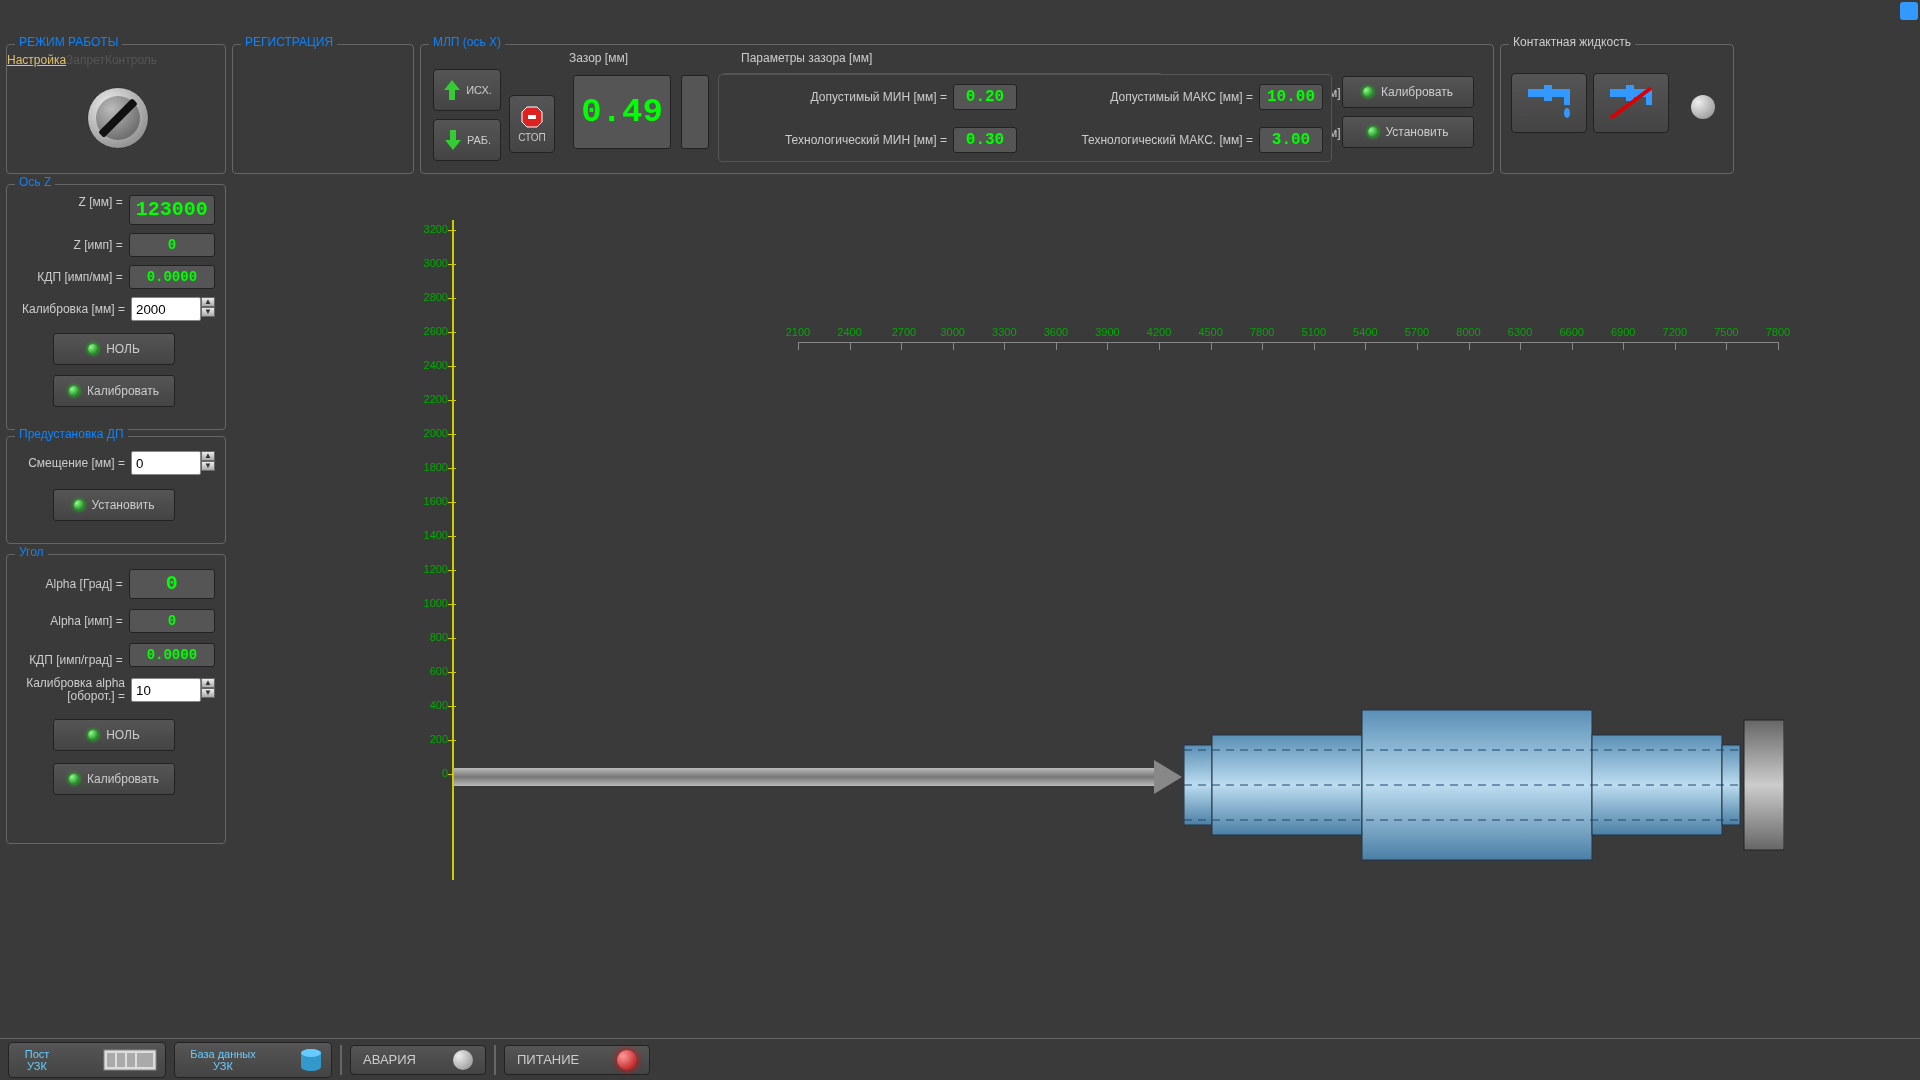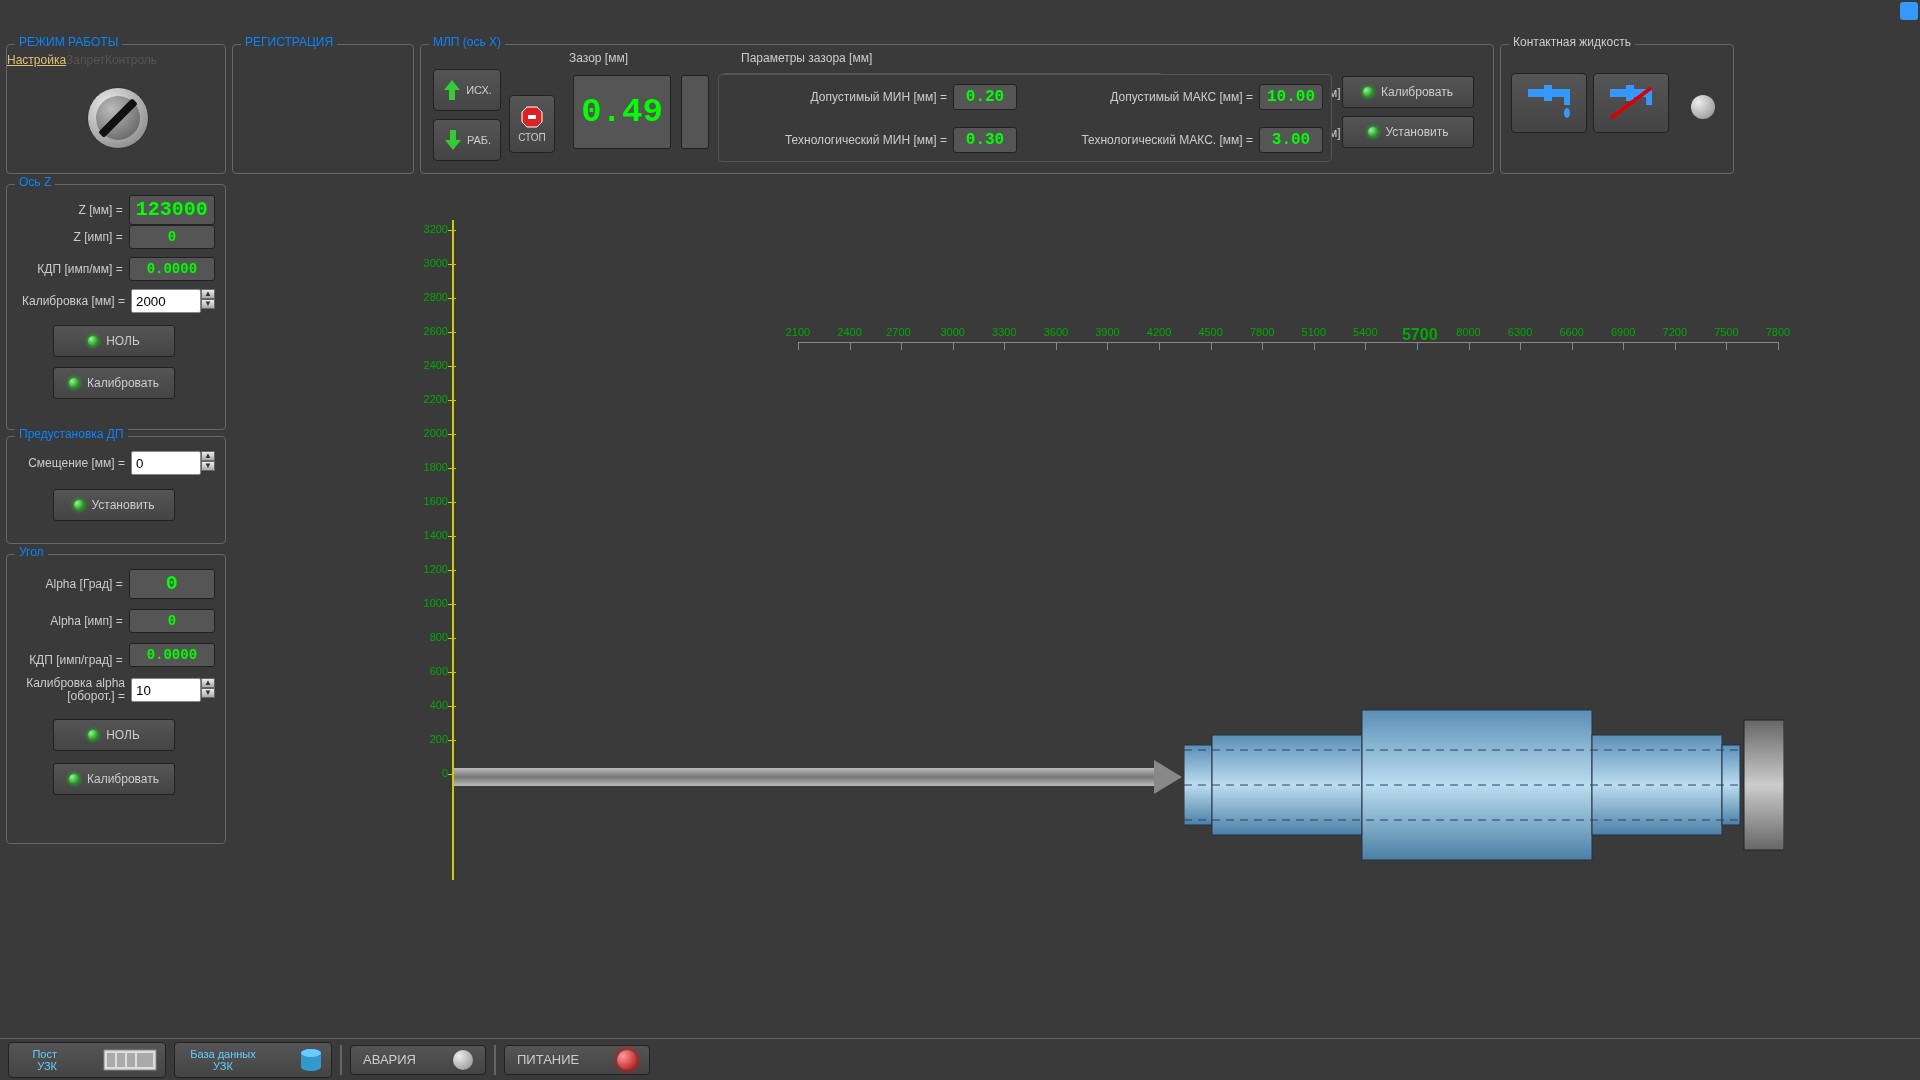--- a/index.html
+++ b/index.html
@@ -153,21 +153,21 @@
         <rect x="40" y="12" width="6" height="10" fill="#39f"></rect>
       <line x1="5" y1="35" x2="45" y2="5" stroke="#d00" stroke-width="4"></line>
     </svg>
   </div>
   <div class="lamp grey" style="position:absolute;right:18px;top:50px;width:24px;height:24px"></div>
 </div>
 
 <div class="fieldset" style="left:6px;top:184px;width:218px;height:244px">
   <span class="legend">Ось Z</span>
   <div style="padding:10px 10px 0 6px">
-    <div style="display:flex;align-items:center;gap:6px;">
+    <div style="display:flex;gap:6px;margin-bottom:8px">
         <span class="lbl" style="width:112px">Z [мм] =</span>
         <div class="val-display" style="width:86px;height:28px;font-size:20px;line-height:28px">123000</div>
       </div>
     <div style="display:flex;align-items:center;gap:6px;margin-bottom:8px">
         <span class="lbl" style="width:112px">Z [имп] =</span>
         <div class="val-display" style="width:86px;height:22px;font-size:14px;line-height:22px">0</div>
       </div>
     <div style="display:flex;align-items:center;gap:6px;margin-bottom:8px">
         <span class="lbl" style="width:112px">КДП [имп/мм] =</span>
         <div class="val-display" style="width:86px;height:22px;font-size:14px;line-height:22px">0.0000</div>
@@ -289,41 +289,41 @@
       <div style="position: absolute; left: 18px; top: 3px; width: 32px; text-align: right; color: rgb(0, 170, 0); font-size: 11px;">3200</div>
       <div style="position: absolute; left: 50px; top: 10px; width: 8px; height: 1px; background: rgb(204, 204, 0);"></div>
     </div>
 
   <div style="position:absolute;left:400px;top:122px;width:980px;height:1px;background:#888"></div>
   <div id="xticks">
       <div style="position: absolute; left: 385px; top: 106px; width: 30px; text-align: center; color: rgb(0, 170, 0); font-size: 11px;">2100</div>
       <div style="position: absolute; left: 400px; top: 122px; width: 1px; height: 8px; background: rgb(136, 136, 136);"></div>
       <div style="position: absolute; left: 436.579px; top: 106px; width: 30px; text-align: center; color: rgb(0, 170, 0); font-size: 11px;">2400</div>
       <div style="position: absolute; left: 451.579px; top: 122px; width: 1px; height: 8px; background: rgb(136, 136, 136);"></div>
-      <div style="position: absolute; left: 488.158px; top: 106px; width: 30px; text-align: left; color: rgb(0, 170, 0); font-size: 11px;">2700</div>
+      <div style="position: absolute; left: 488.158px; top: 106px; width: 30px; text-align: right; color: rgb(0, 170, 0); font-size: 11px;">2700</div>
       <div style="position: absolute; left: 503.158px; top: 122px; width: 1px; height: 8px; background: rgb(136, 136, 136);"></div>
       <div style="position: absolute; left: 539.737px; top: 106px; width: 30px; text-align: center; color: rgb(0, 170, 0); font-size: 11px;">3000</div>
       <div style="position: absolute; left: 554.737px; top: 122px; width: 1px; height: 8px; background: rgb(136, 136, 136);"></div>
       <div style="position: absolute; left: 591.316px; top: 106px; width: 30px; text-align: center; color: rgb(0, 170, 0); font-size: 11px;">3300</div>
       <div style="position: absolute; left: 606.316px; top: 122px; width: 1px; height: 8px; background: rgb(136, 136, 136);"></div>
       <div style="position: absolute; left: 642.895px; top: 106px; width: 30px; text-align: center; color: rgb(0, 170, 0); font-size: 11px;">3600</div>
       <div style="position: absolute; left: 657.895px; top: 122px; width: 1px; height: 8px; background: rgb(136, 136, 136);"></div>
       <div style="position: absolute; left: 694.474px; top: 106px; width: 30px; text-align: center; color: rgb(0, 170, 0); font-size: 11px;">3900</div>
       <div style="position: absolute; left: 709.474px; top: 122px; width: 1px; height: 8px; background: rgb(136, 136, 136);"></div>
       <div style="position: absolute; left: 746.053px; top: 106px; width: 30px; text-align: center; color: rgb(0, 170, 0); font-size: 11px;">4200</div>
       <div style="position: absolute; left: 761.053px; top: 122px; width: 1px; height: 8px; background: rgb(136, 136, 136);"></div>
       <div style="position: absolute; left: 797.632px; top: 106px; width: 30px; text-align: center; color: rgb(0, 170, 0); font-size: 11px;">4500</div>
       <div style="position: absolute; left: 812.632px; top: 122px; width: 1px; height: 8px; background: rgb(136, 136, 136);"></div>
       <div style="position: absolute; left: 849.211px; top: 106px; width: 30px; text-align: center; color: rgb(0, 170, 0); font-size: 11px;">7800</div>
       <div style="position: absolute; left: 864.211px; top: 122px; width: 1px; height: 8px; background: rgb(136, 136, 136);"></div>
       <div style="position: absolute; left: 900.789px; top: 106px; width: 30px; text-align: center; color: rgb(0, 170, 0); font-size: 11px;">5100</div>
       <div style="position: absolute; left: 915.789px; top: 122px; width: 1px; height: 8px; background: rgb(136, 136, 136);"></div>
       <div style="position: absolute; left: 952.368px; top: 106px; width: 30px; text-align: center; color: rgb(0, 170, 0); font-size: 11px;">5400</div>
       <div style="position: absolute; left: 967.368px; top: 122px; width: 1px; height: 8px; background: rgb(136, 136, 136);"></div>
-      <div style="position: absolute; left: 1003.95px; top: 106px; width: 30px; color: rgb(0, 170, 0); font-size: 16px; font-weight: bold;">5700</div>
+      <div style="position: absolute; left: 1003.95px; top: 106px; width: 30px; text-align: center; color: rgb(0, 170, 0); font-size: 11px;">5700</div>
       <div style="position: absolute; left: 1018.95px; top: 122px; width: 1px; height: 8px; background: rgb(136, 136, 136);"></div>
       <div style="position: absolute; left: 1055.53px; top: 106px; width: 30px; text-align: center; color: rgb(0, 170, 0); font-size: 11px;">8000</div>
       <div style="position: absolute; left: 1070.53px; top: 122px; width: 1px; height: 8px; background: rgb(136, 136, 136);"></div>
       <div style="position: absolute; left: 1107.11px; top: 106px; width: 30px; text-align: center; color: rgb(0, 170, 0); font-size: 11px;">6300</div>
       <div style="position: absolute; left: 1122.11px; top: 122px; width: 1px; height: 8px; background: rgb(136, 136, 136);"></div>
       <div style="position: absolute; left: 1158.68px; top: 106px; width: 30px; text-align: center; color: rgb(0, 170, 0); font-size: 11px;">6600</div>
       <div style="position: absolute; left: 1173.68px; top: 122px; width: 1px; height: 8px; background: rgb(136, 136, 136);"></div>
       <div style="position: absolute; left: 1210.26px; top: 106px; width: 30px; text-align: center; color: rgb(0, 170, 0); font-size: 11px;">6900</div>
       <div style="position: absolute; left: 1225.26px; top: 122px; width: 1px; height: 8px; background: rgb(136, 136, 136);"></div>
       <div style="position: absolute; left: 1261.84px; top: 106px; width: 30px; text-align: center; color: rgb(0, 170, 0); font-size: 11px;">7200</div>
@@ -358,21 +358,21 @@
     <rect x="538" y="55" width="18" height="80" fill="url(#cg)" stroke="#234"></rect>
     <rect x="560" y="30" width="40" height="130" fill="url(#gg)" stroke="#222"></rect>
     <line x1="0" y1="95" x2="560" y2="95" stroke="#246" stroke-dasharray="8 6"></line>
     <line x1="0" y1="60" x2="560" y2="60" stroke="#246" stroke-dasharray="8 6"></line>
     <line x1="0" y1="130" x2="560" y2="130" stroke="#246" stroke-dasharray="8 6"></line>
   </svg>
 </div>
 
 <div style="position:absolute;left:0;bottom:0;width:1920px;height:42px;border-top:1px solid #666;display:flex;align-items:center;gap:8px;padding:0 8px;box-sizing:border-box">
   <div class="icon-btn" style="width:140px;height:34px;flex-direction:row;justify-content:space-between;padding:0 8px">
-    <span style="color:#6cf;font-size:11px;width:40px;text-align:right;line-height:12px">Пост УЗК</span>
+    <span style="color:#6cf;font-size:11px;width:40px;text-align:center;line-height:12px">Пост УЗК</span>
     <svg width="54" height="26" viewBox="0 0 54 26">
         <rect x="1" y="3" width="52" height="20" fill="#ddd" stroke="#888"></rect>
         <rect x="4" y="6" width="8" height="14" fill="#aaa"></rect>
         <rect x="14" y="6" width="8" height="14" fill="#aaa"></rect>
         <rect x="24" y="6" width="8" height="14" fill="#aaa"></rect>
         <rect x="34" y="6" width="16" height="14" fill="#aaa"></rect>
       </svg>
   </div>
   <div class="icon-btn" style="width:140px;height:34px;flex-direction:row;justify-content:space-between;padding:0 8px">
     <span style="color:#6cf;font-size:11px;width:80px;text-align:center;line-height:12px">База данных УЗК</span>

